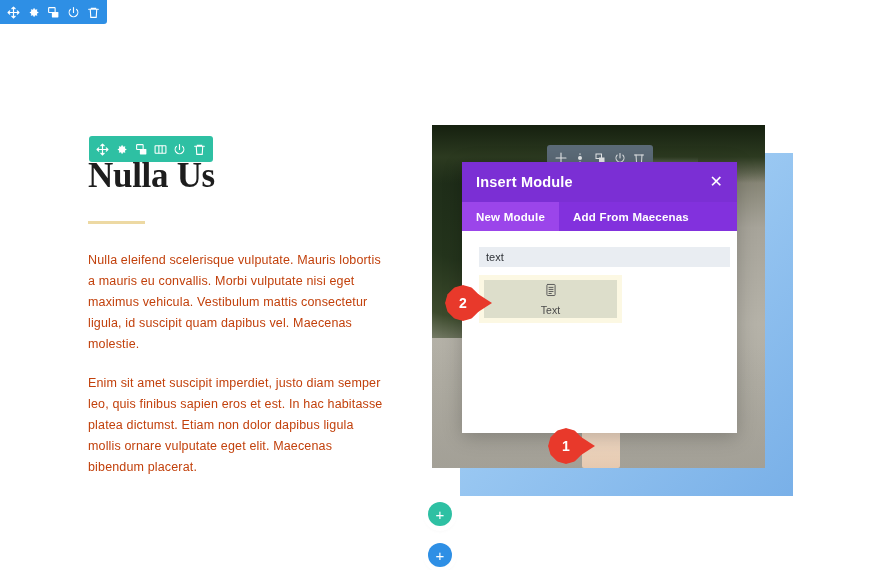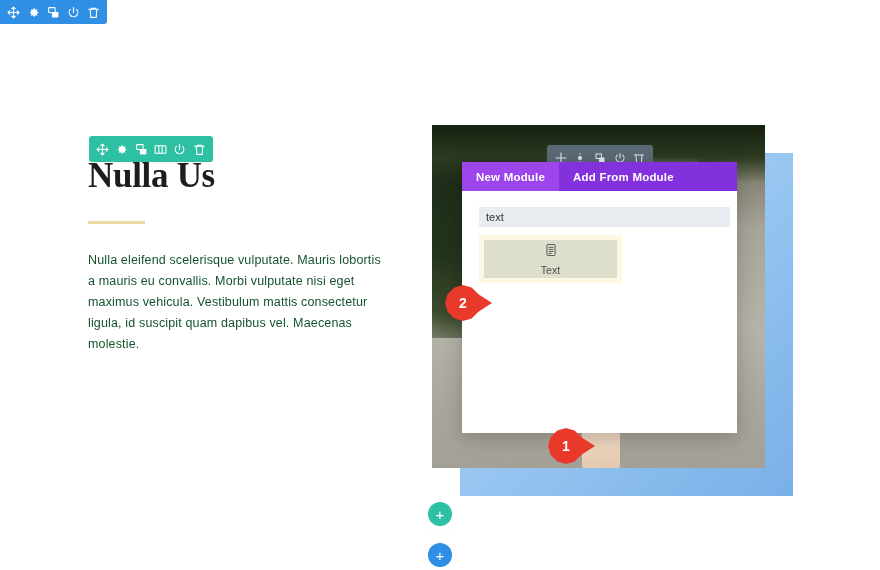--- a/index.html
+++ b/index.html
@@ -91,21 +91,21 @@
   }
   #title-divider {
     width: 57px;
     height: 3px;
     background: #edd9a3;
     margin-top: 25px;
   }
   .body-paragraph {
     font-size: 12.5px;
     line-height: 21px;
-    color: #14532d;
+    color: #c2410c;
     letter-spacing: .15px;
     margin: 0;
   }
   #paragraph-1 { margin-top: 26px; }
   #paragraph-2 { margin-top: 18px; }
 
   
   #image-stack {
     position: absolute;
     left: 432px;
@@ -408,20 +408,21 @@
     <svg width="13" height="13" viewBox="0 0 24 24" fill="none" stroke="currentColor" stroke-width="2" stroke-linecap="round">
         <path d="M3 6h18M8 6V4h8v2M6 6l1 15h10l1-15"></path>
       </svg>
   </span>
 </div>
 
 <div id="left-column">
   <h1 id="page-title">Nulla Us</h1>
   <div id="title-divider"></div>
   <p class="body-paragraph" id="paragraph-1">Nulla eleifend scelerisque vulputate. Mauris lobortis a mauris eu convallis. Morbi vulputate nisi eget maximus vehicula. Vestibulum mattis consectetur ligula, id suscipit quam dapibus vel. Maecenas molestie.</p>
+  <p class="body-paragraph" id="paragraph-2">Enim sit amet suscipit imperdiet, justo diam semper leo, quis finibus sapien eros et est. In hac habitasse platea dictumst. Etiam non dolor dapibus ligula mollis ornare vulputate eget elit. Maecenas bibendum placerat.</p>
 </div>
 
 <div id="image-stack">
   <div id="blue-accent-block"></div>
   <div id="hero-photo">
     <div class="ph-layer" id="ph-pavement"></div>
     <div class="ph-layer" id="ph-wall"></div>
     <div class="ph-layer" id="ph-pole"></div>
     <div class="ph-layer" id="ph-car"></div>
     <div class="ph-layer" id="ph-foliage"></div>
@@ -461,23 +462,27 @@
       </svg>
   </span>
   <span class="tb-icon">
     <svg width="12" height="12" viewBox="0 0 24 24" fill="none" stroke="currentColor" stroke-width="2" stroke-linecap="round">
         <path d="M3 6h18M6 6l1 15h10l1-15"></path>
       </svg>
   </span>
 </div>
 
 <div id="insert-module-modal">
+  <div id="modal-header">
+    <span id="modal-title">Insert Module</span>
+    <span id="modal-close-icon">✕</span>
+  </div>
   <div id="modal-tabs">
     <div class="modal-tab active">New Module</div>
-    <div class="modal-tab">Add From Module</div>
+    <div class="modal-tab">Add From Maecenas</div>
   </div>
   <div id="modal-body">
     <input id="module-search-input" type="text" value="text" style="">
     <div id="module-results">
       <div id="module-card-text">
         <span>
           <svg width="14" height="14" viewBox="0 0 24 24" fill="none" stroke="#5a5a5a" stroke-width="1.7" stroke-linecap="round">
               <rect x="5" y="2.5" width="14" height="19" rx="1.4"></rect>
               <path d="M8.5 7.5h7M8.5 11h7M8.5 14.5h7M8.5 18h4"></path>
             </svg>

